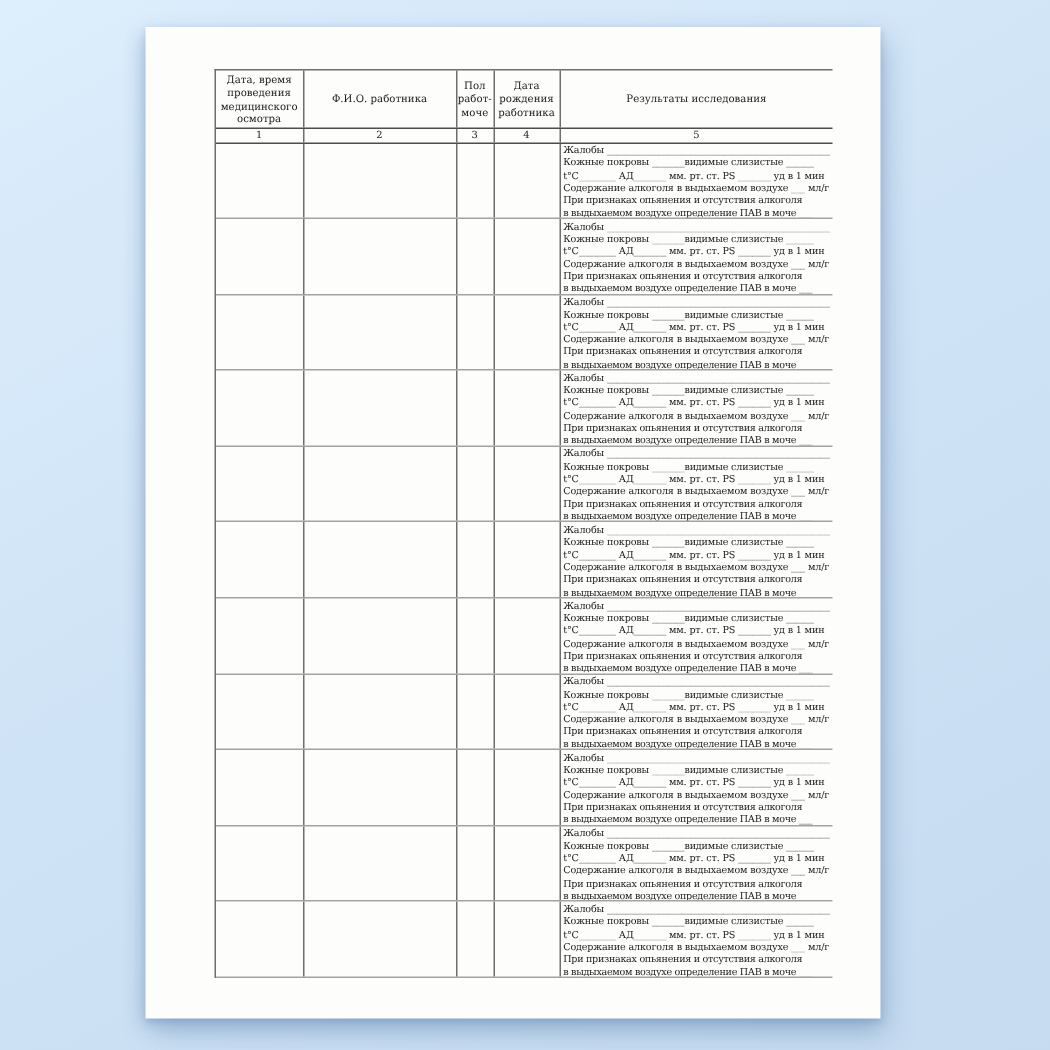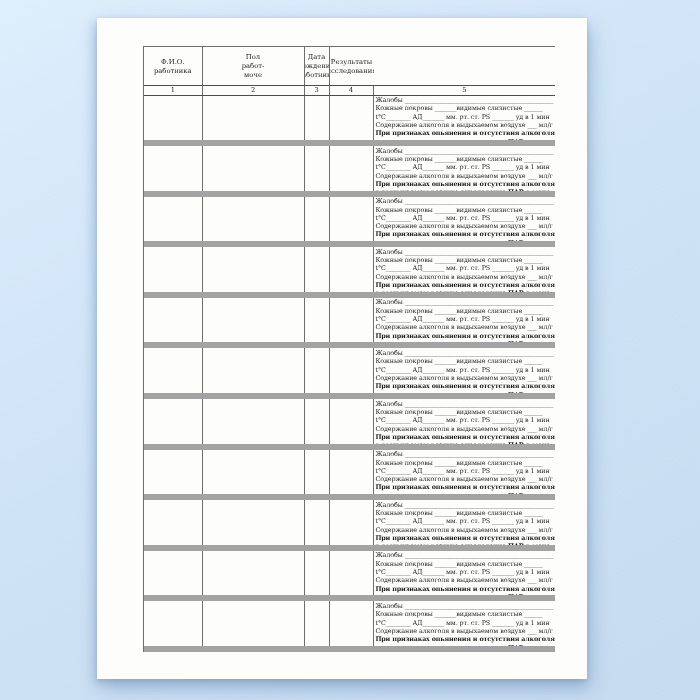--- a/index.html
+++ b/index.html
@@ -66,47 +66,51 @@
     border-bottom: 1px solid #4d4d4d;
   }
   .thead-nums > div {
     text-align: center;
     font-size: 6.6px;
     line-height: 8.6px;
     color: #1b1b1b;
   }
   .data-row {
     height: 50.6px;
-    border-bottom: 6px solid #a3a3a3;
+    border-bottom: 1px solid #a3a3a3;
   }
   .result-cell {
     padding-top: 0.6px;
   }
   .rl {
     height: 8.3px;
     line-height: 8.3px;
     font-size: 6.4px;
     letter-spacing: -0.1px;
     white-space: nowrap;
     overflow: hidden;
     padding-left: 2px;
     color: #1c1c1c;
   }
   .rl.bold {
-    font-weight: bold;
+    font-weight: normal;
     letter-spacing: -0.2px;
   }
 </style>
 </head>
 <body>
 
 <div class="paper">
   <div class="sheet-table">
 
     <div class="trow thead-labels">
+      <div>Дата, время
+проведения
+медицинского
+осмотра</div>
       <div>Ф.И.О. работника</div>
       <div>Пол
 работ-
 моче</div>
       <div>Дата
 рождения
 работника</div>
       <div>Результаты исследования</div>
     </div>
 

